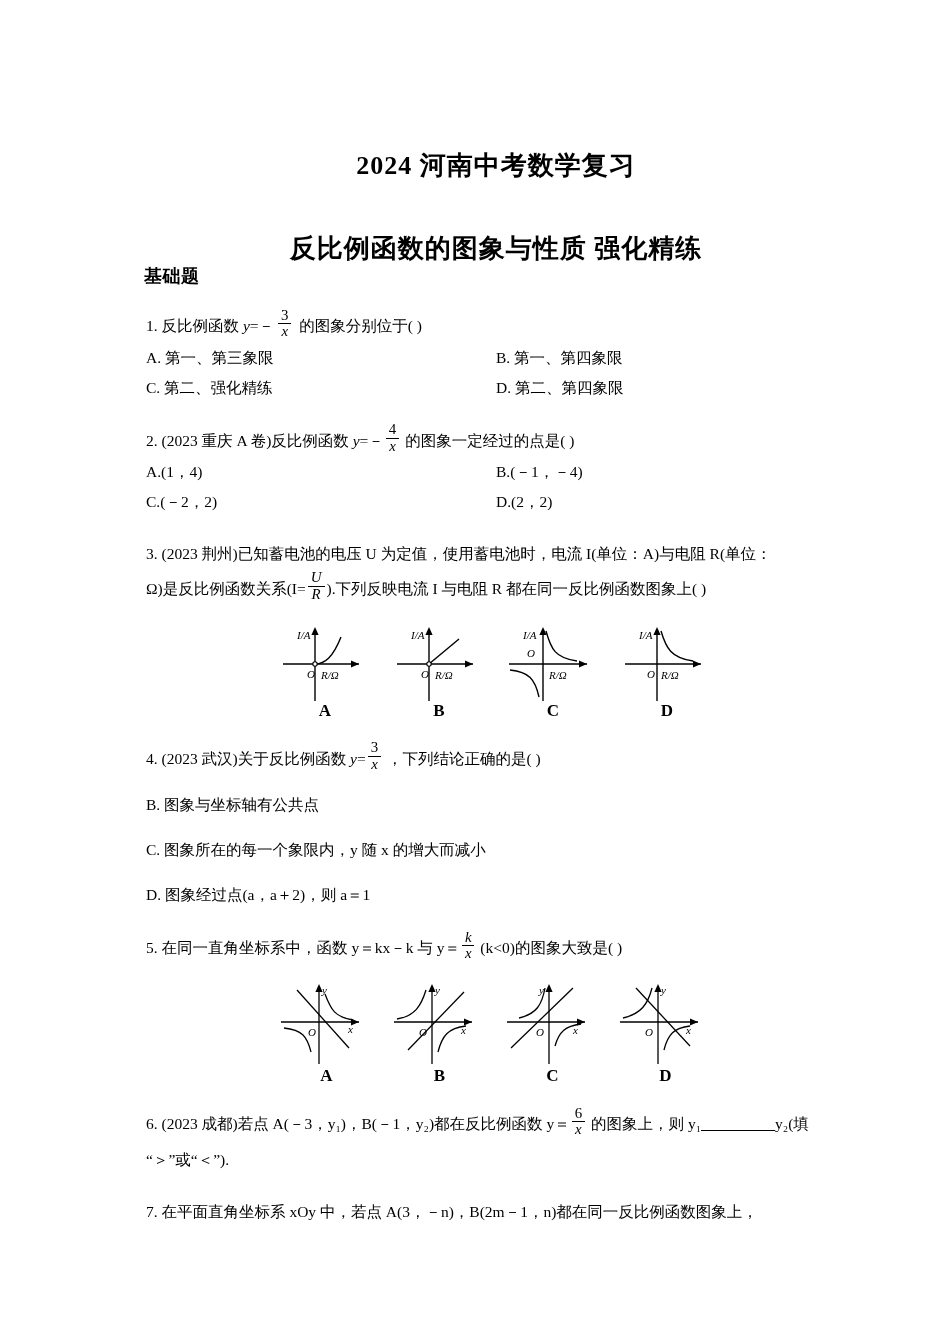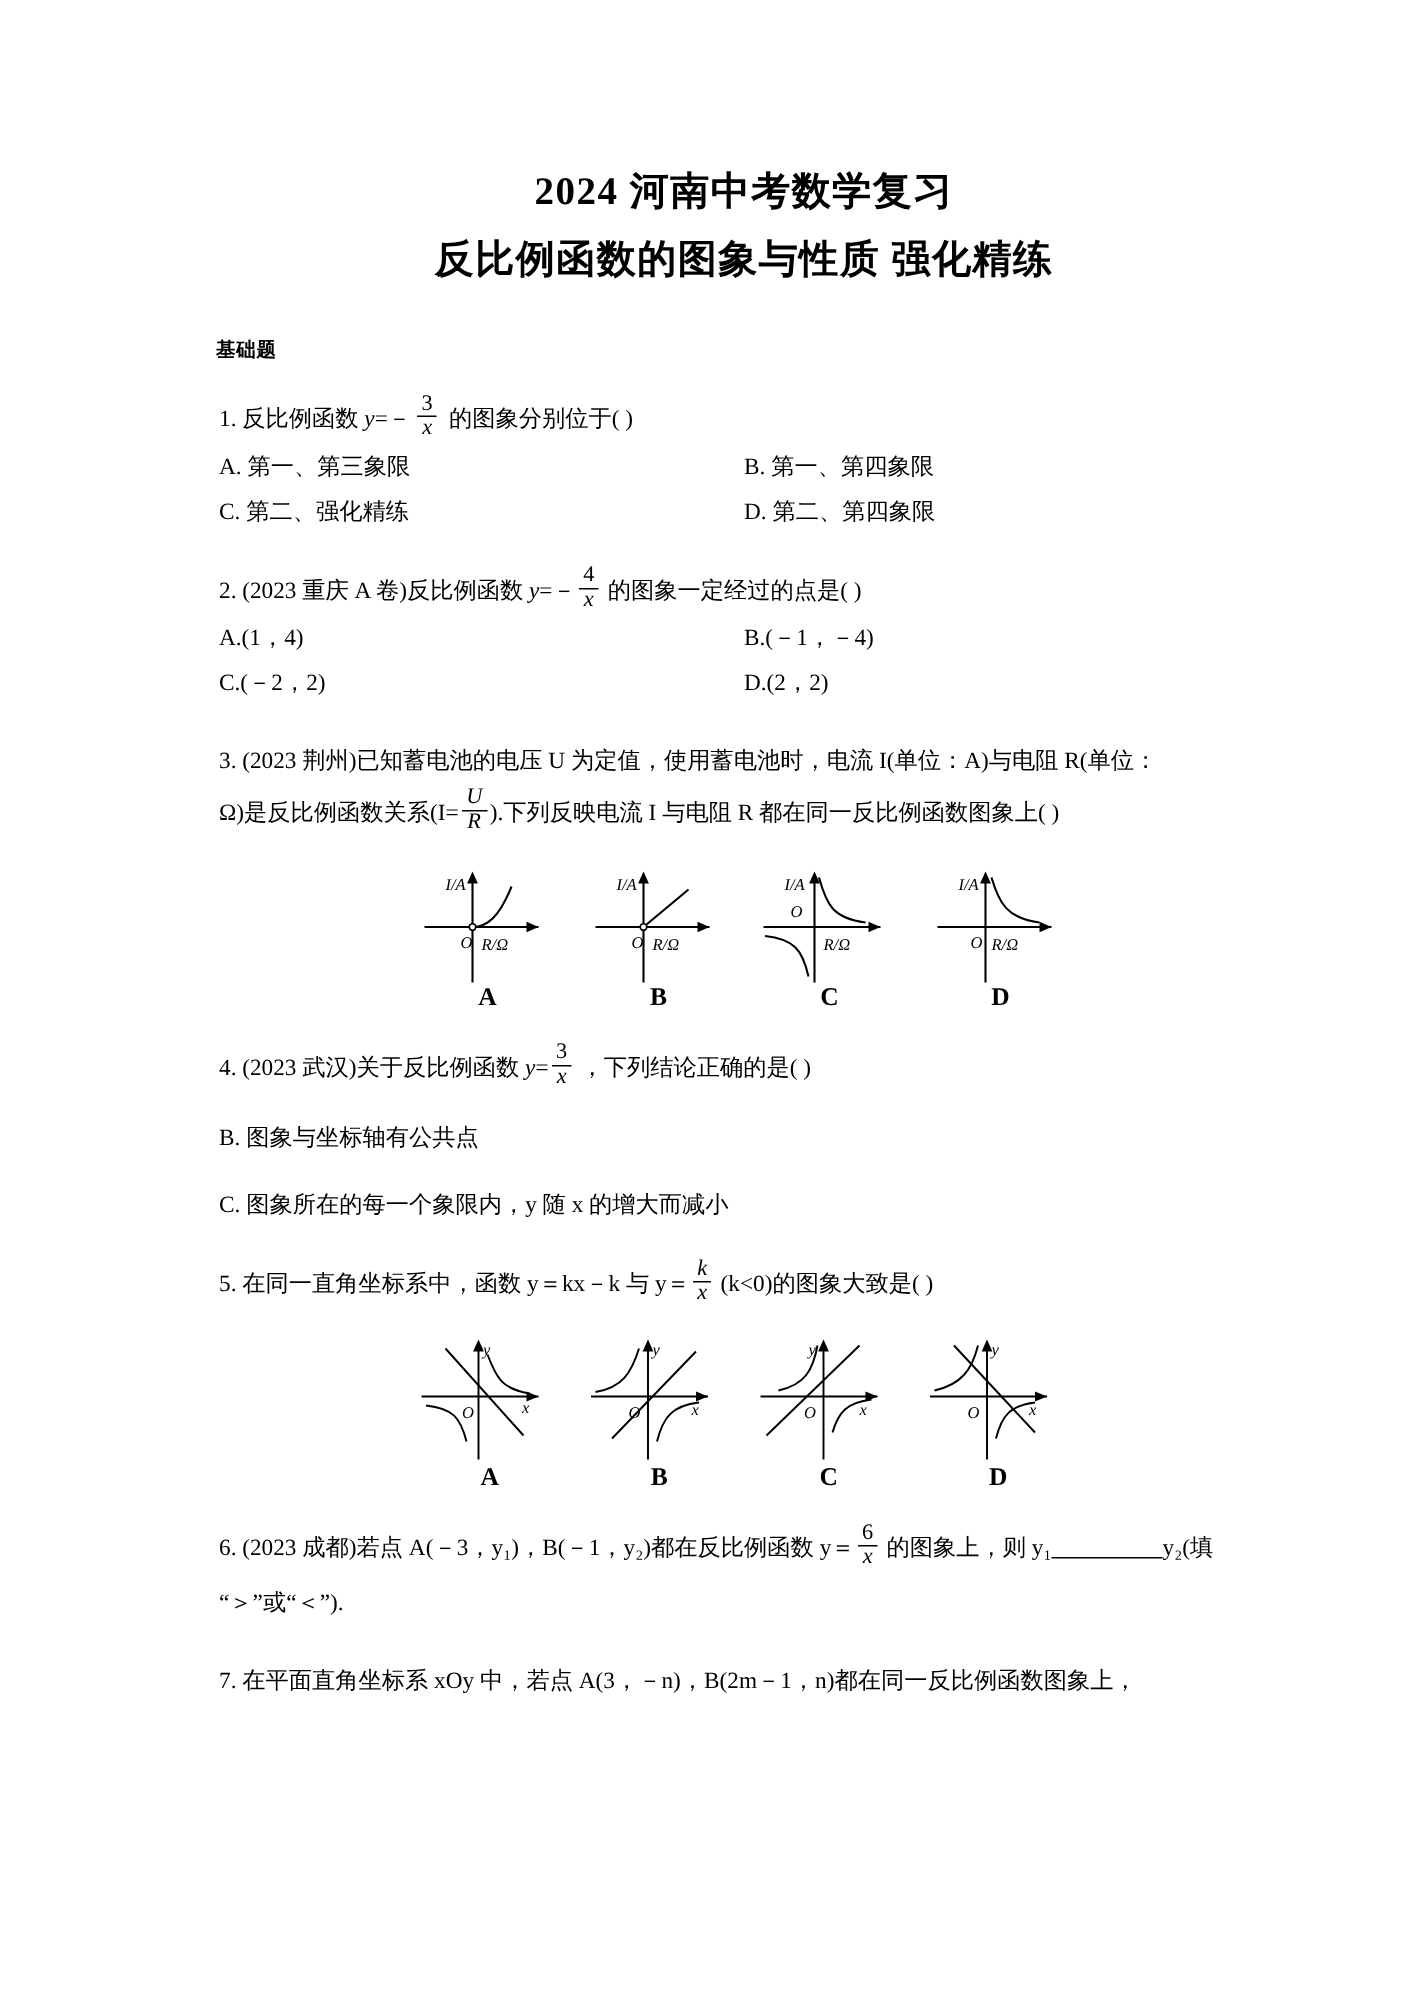--- a/index.html
+++ b/index.html
@@ -23,29 +23,29 @@
     padding: 0 104px 0 146px;
   }
 
   
   .doc-title {
     text-align: center;
     font-size: 26px;
     font-weight: bold;
     letter-spacing: 1px;
     line-height: 1.2;
+    margin-top: 38px;
   }
   .title-1 { padding-top: 112px; }
   .title-2 { padding-top: 14px; }
 
   .section-head {
     font-family: "DejaVu Sans", "Liberation Sans", sans-serif;
-    font-size: 13px;
+    font-size: 18px;
     font-weight: bold;
-    margin-top: 36px;
     margin-left: -2px;
     letter-spacing: 0.5px;
   }
 
   
   .q {
     font-size: 15.5px;
     line-height: 30px;
     margin-top: 22px;
     text-align: justify;
@@ -230,20 +230,21 @@
     </div>
   </div>
 
   <div class="q">
     <span>4.</span>
     <span>(2023 武汉)关于反比例函数 </span><span class="mi">y</span><span>=</span><span class="frac"><span class="num">3</span><span class="den">x</span></span><span> ，下列结论正确的是(        )</span>
   </div>
   <div class="opts-stack">
     <div class="opt-row"><span>B.</span> <span>图象与坐标轴有公共点</span></div>
     <div class="opt-row"><span>C.</span> <span>图象所在的每一个象限内，y 随 x 的增大而减小</span></div>
+    <div class="opt-row"><span>D.</span> <span>图象经过点(a，a＋2)，则 a＝1</span></div>
   </div>
 
   <div class="q">
     <span>5.</span>
     <span>在同一直角坐标系中，函数 y＝kx－k 与 y＝</span><span class="frac"><span class="num mi">k</span><span class="den">x</span></span><span> (k&lt;0)的图象大致是(        )</span>
   </div>
 
   <div class="fig-row fig-row-5">
 
     <div class="fig">

